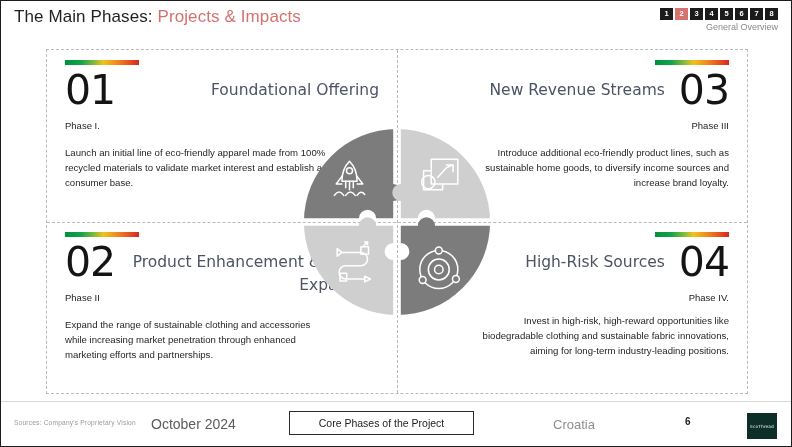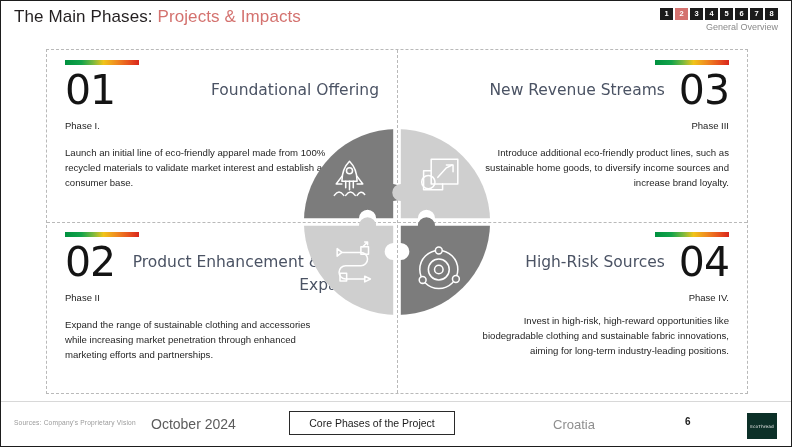--- a/index.html
+++ b/index.html
@@ -134,21 +134,21 @@
   .src{
     position:absolute;left:13px;top:17px;
     font-size:6.6px;color:#9a9a9a;letter-spacing:.2px;
   }
   .fdate{
     position:absolute;left:150px;top:14px;
     font-size:14px;color:#5c5c5c;
   }
   .fbox{
     position:absolute;left:288px;top:9px;
-    width:166px;height:24px;
+    width:185px;height:24px;
     border:1px solid #2a2a2a;
     box-sizing:border-box;
     font-size:10.5px;color:#1c1c1c;
     line-height:22px;text-align:center;
     background:#fff;
   }
   .floc{
     position:absolute;left:552px;top:15px;
     font-size:13px;color:#8e8e8e;
   }

